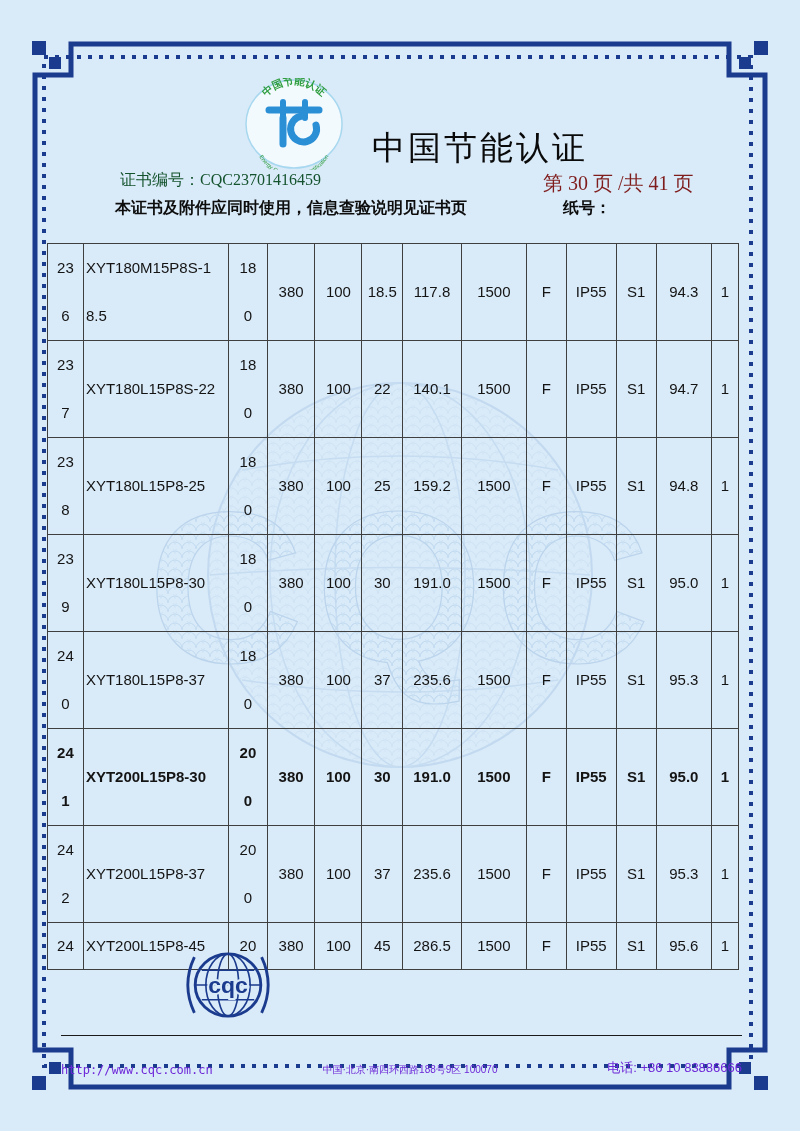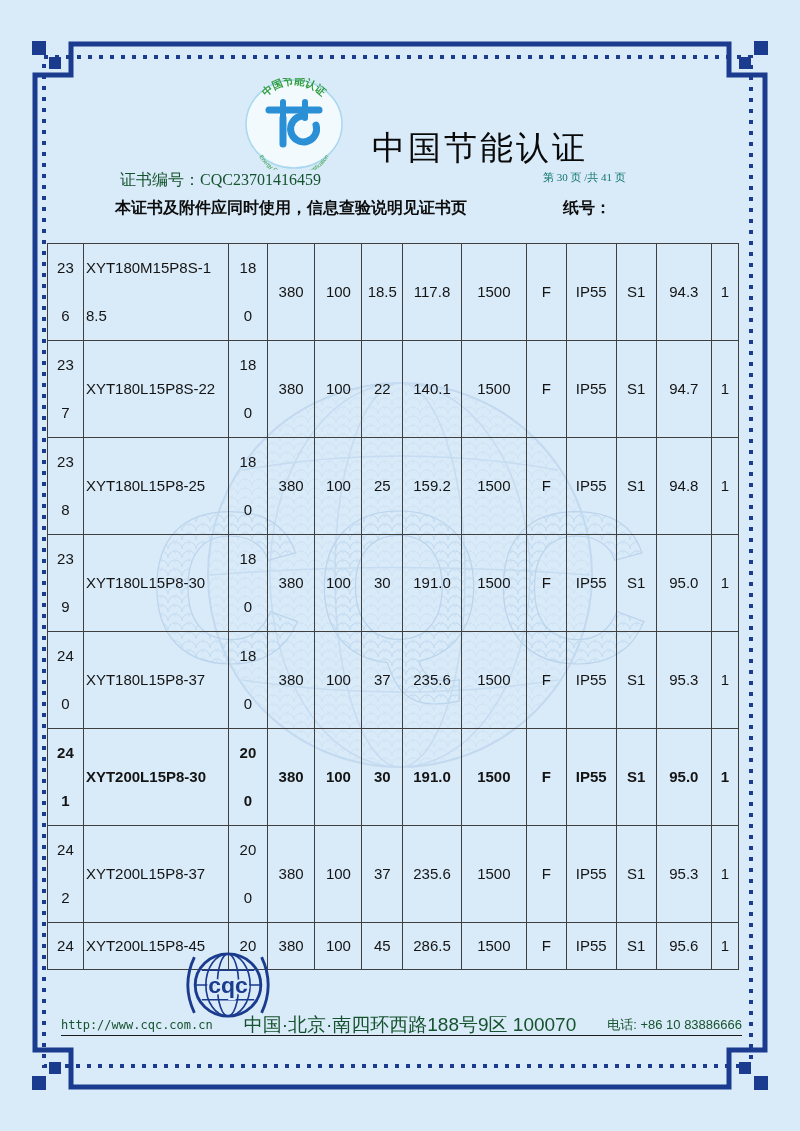--- a/index.html
+++ b/index.html
@@ -11,21 +11,21 @@
   .abs{position:absolute;}
   
   .emblem{left:243px;top:78px;width:102px;height:92px;}
   .title{left:320px;top:74px;width:320px;text-align:center;
          font-size:44px;font-weight:bold;letter-spacing:4px;color:#0a0a0a;}
   .subtitle{left:320px;top:126px;width:320px;text-align:center;
          font-size:33px;letter-spacing:3px;color:#0a0a0a;}
   .cert-line{left:120px;top:170px;width:430px;
          font-family:"Liberation Serif",serif;font-size:16px;color:#14532d;}
   .page-info{left:543px;top:170px;width:200px;
-         font-family:"Liberation Serif",serif;font-size:11px;color:#0f766e;}
+         font-family:"Liberation Serif",serif;font-size:20px;color:#7f1d1d;}
   .notice{left:115px;top:198px;width:440px;font-size:16px;font-weight:bold;color:#0d0d0d;}
   .paper-no{left:563px;top:198px;width:150px;font-size:16px;font-weight:bold;color:#0d0d0d;}
   
   .wm{left:0;top:0;pointer-events:none;}
   table.cert{
     position:absolute;left:47px;top:243px;width:692px;
     border-collapse:collapse;table-layout:fixed;background:transparent;
   }
   table.cert td{
     border:1px solid #3f3f3f;text-align:center;vertical-align:middle;
@@ -33,24 +33,24 @@
     padding:0 2px;height:83px;overflow:hidden;
   }
   table.cert td:nth-child(2){text-align:left;}
   table.cert tr.bold td{font-weight:bold;}
   table.cert tr.short td{height:46px;line-height:20px;}
   
   .org-logo{left:178px;top:944px;width:100px;height:82px;}
   .org-name{left:284px;top:965px;font-size:31px;letter-spacing:5px;font-weight:bold;
             color:#0a0a0a;font-weight:600;}
   .bottom-rule{left:61px;top:1035px;width:681px;border-top:1px solid #1a1a1a;height:0;}
-  .bottom-bar{left:61px;top:1012px;width:681px;display:flex;justify-content:space-between;
-              align-items:center;font-size:13px;color:#14532d;}
+  .bottom-bar{left:61px;top:1059px;width:681px;display:flex;justify-content:space-between;
+              align-items:flex-end;font-size:13px;color:#6d28d9;}
   .bottom-url{font-family:"DejaVu Sans Mono",monospace;font-size:12px;letter-spacing:0;}
-  .bottom-addr{font-size:19px;}
+  .bottom-addr{font-size:10px;}
   .bottom-phone{font-size:13px;}
 </style>
 </head>
 <body>
 
 <div class="page">
 
   <svg class="abs wm" width="800" height="1131" viewBox="0 0 800 1131">
     <defs>
       <pattern id="scallop" width="14" height="9" patternUnits="userSpaceOnUse">

